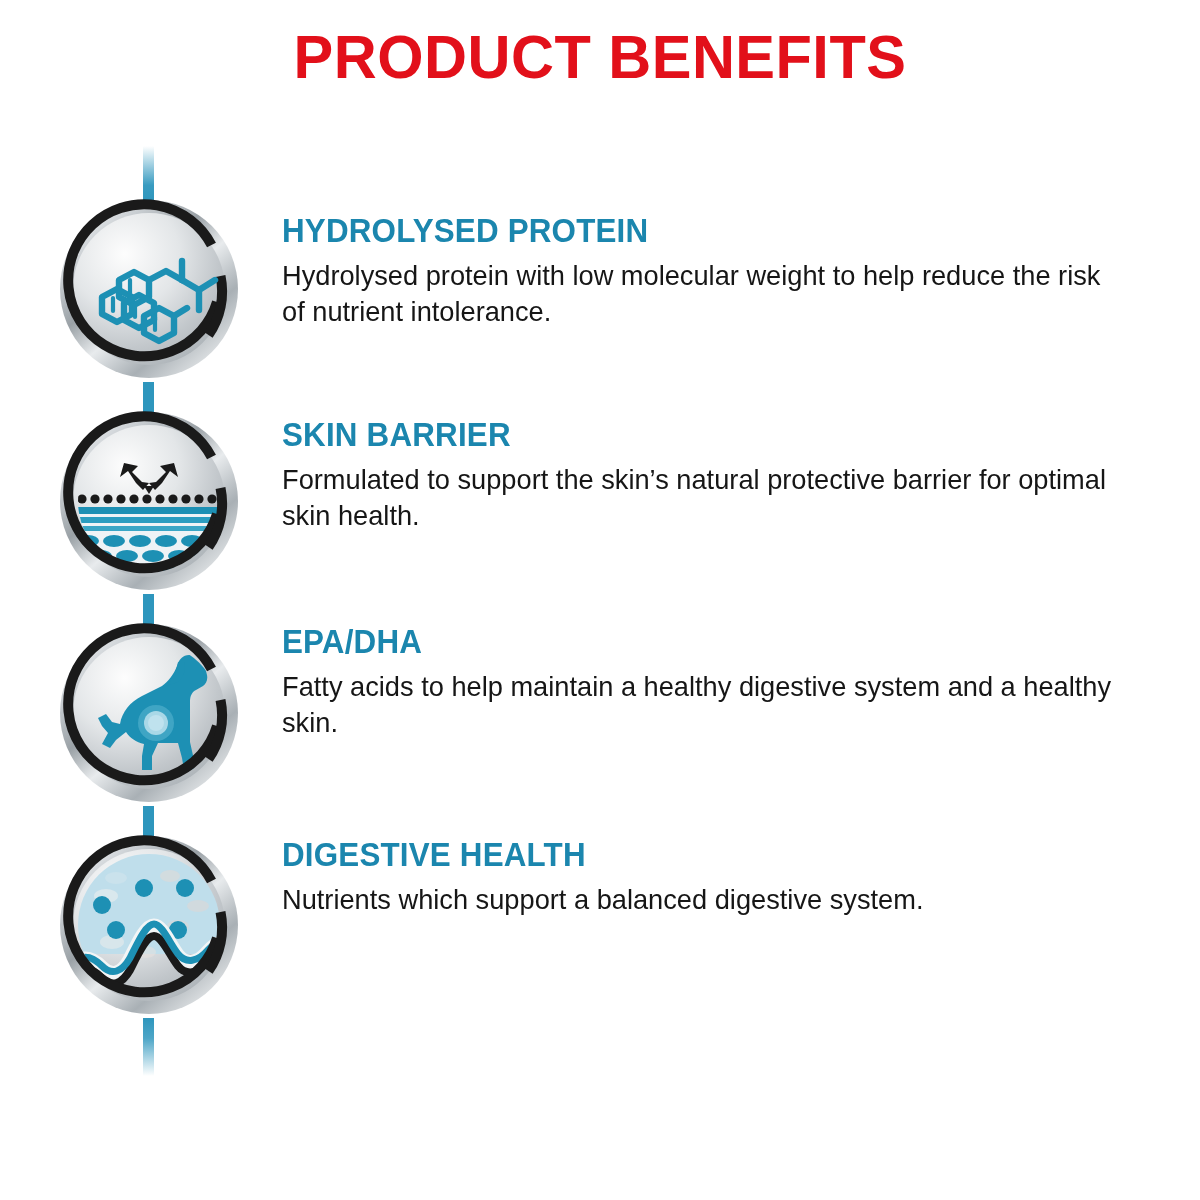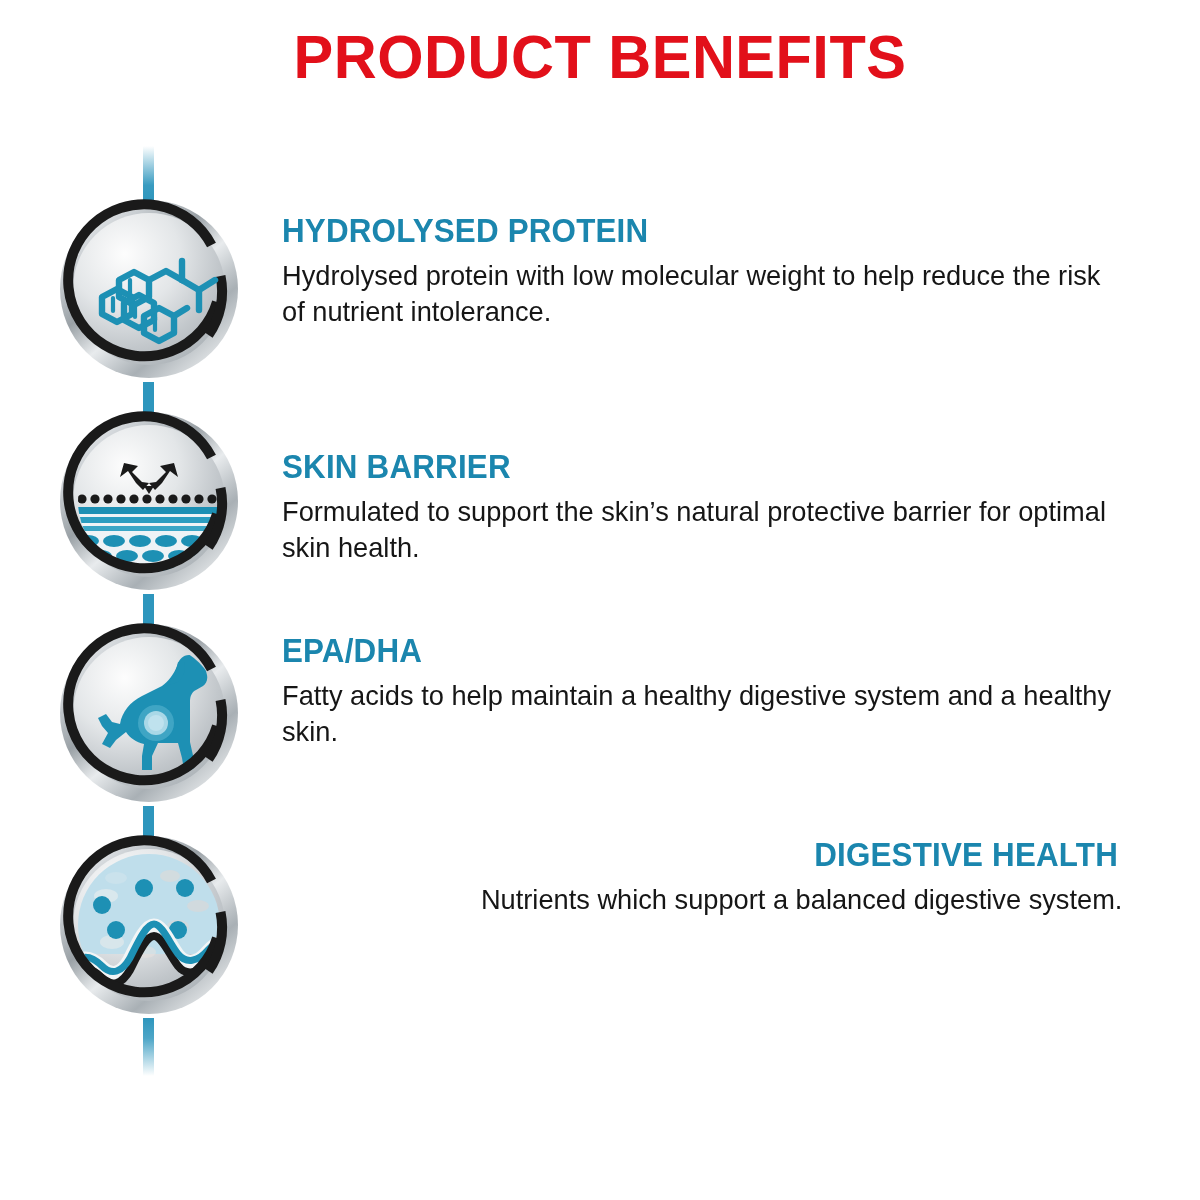--- a/index.html
+++ b/index.html
@@ -79,25 +79,25 @@
     line-height: 1.26;
     margin: 0;
     transform: scaleX(0.955);
     transform-origin: left center;
   }
 
   
   #row-0 { top: 198px; }
   #row-0 .benefit-text { top: 16px; }
   #row-1 { top: 410px; }
-  #row-1 .benefit-text { top: 8px; margin-top: 32px; }
+  #row-1 .benefit-text { top: 8px; }
   #row-2 { top: 622px; }
-  #row-2 .benefit-text { top: 12px; }
+  #row-2 .benefit-text { top: 3px; }
   #row-3 { top: 834px; }
-  #row-3 .benefit-text { top: 4px; text-align: right; }
+  #row-3 .benefit-text { top: 4px; }
 </style>
 </head>
 <body>
 
 <div id="page-title">PRODUCT BENEFITS</div>
 
 <svg id="rail" viewBox="0 0 300 1200" width="300" height="1200">
   <defs>
     <linearGradient id="fadeTop" x1="0" y1="0" x2="0" y2="1">
       <stop offset="0%" stop-color="#2e96bd" stop-opacity="0"></stop>

